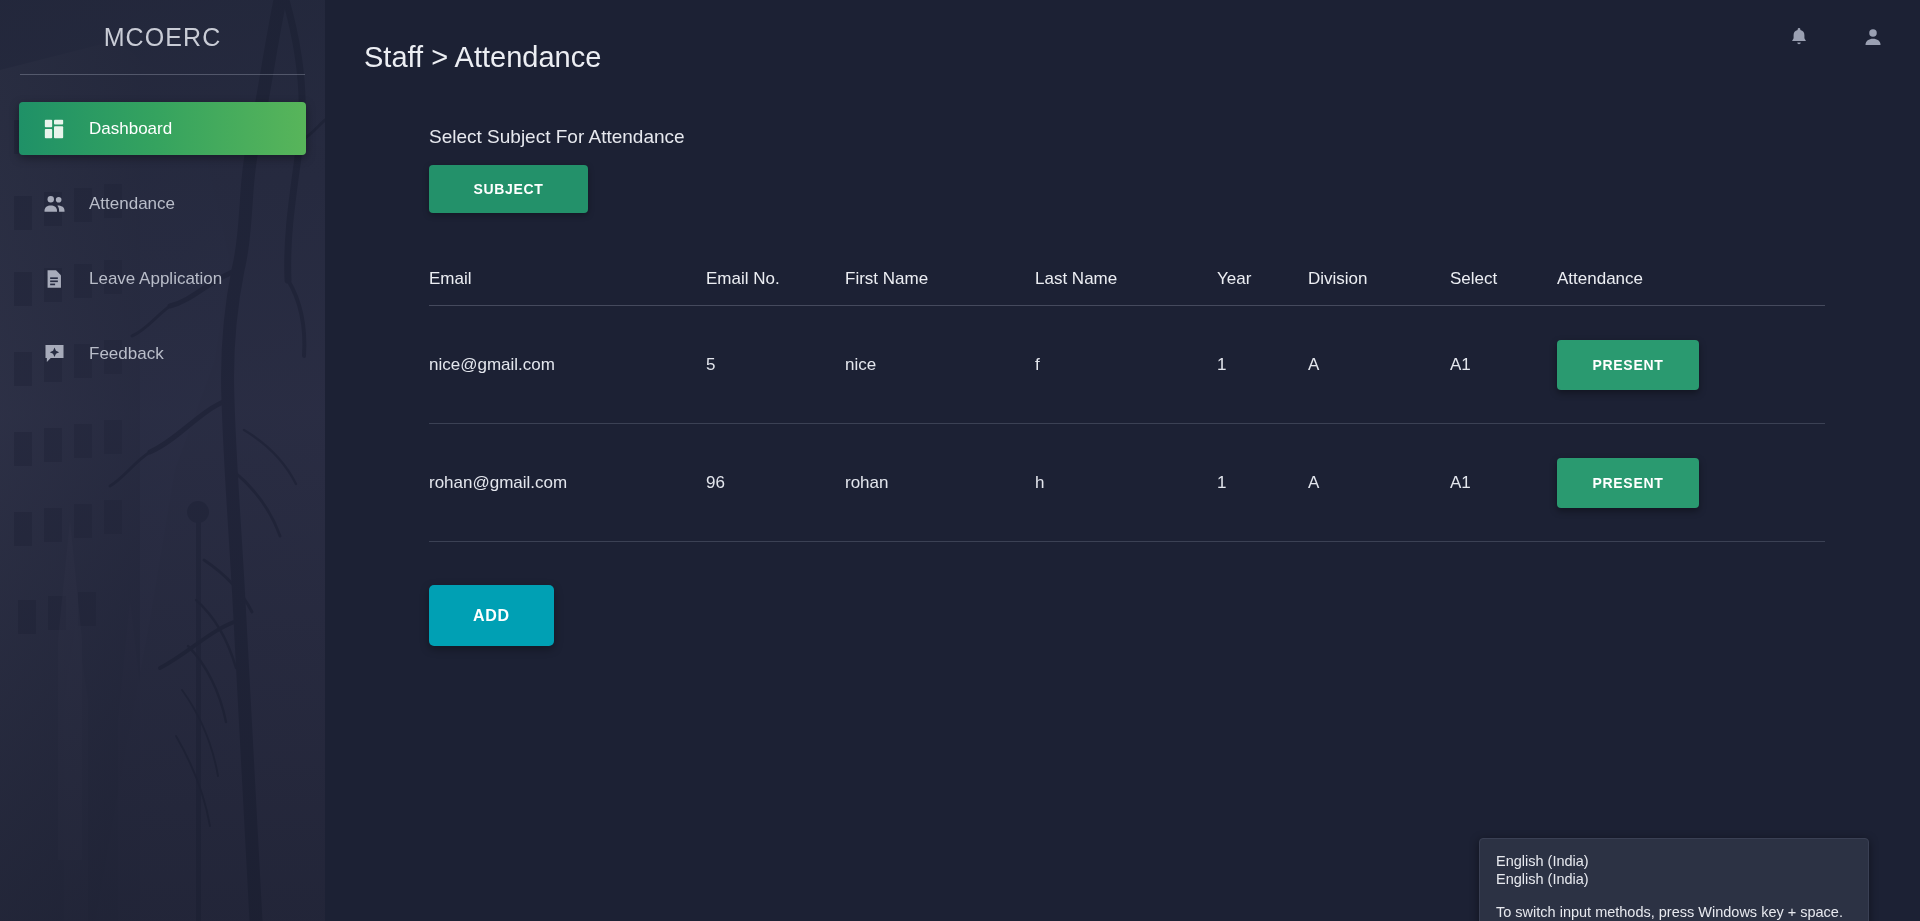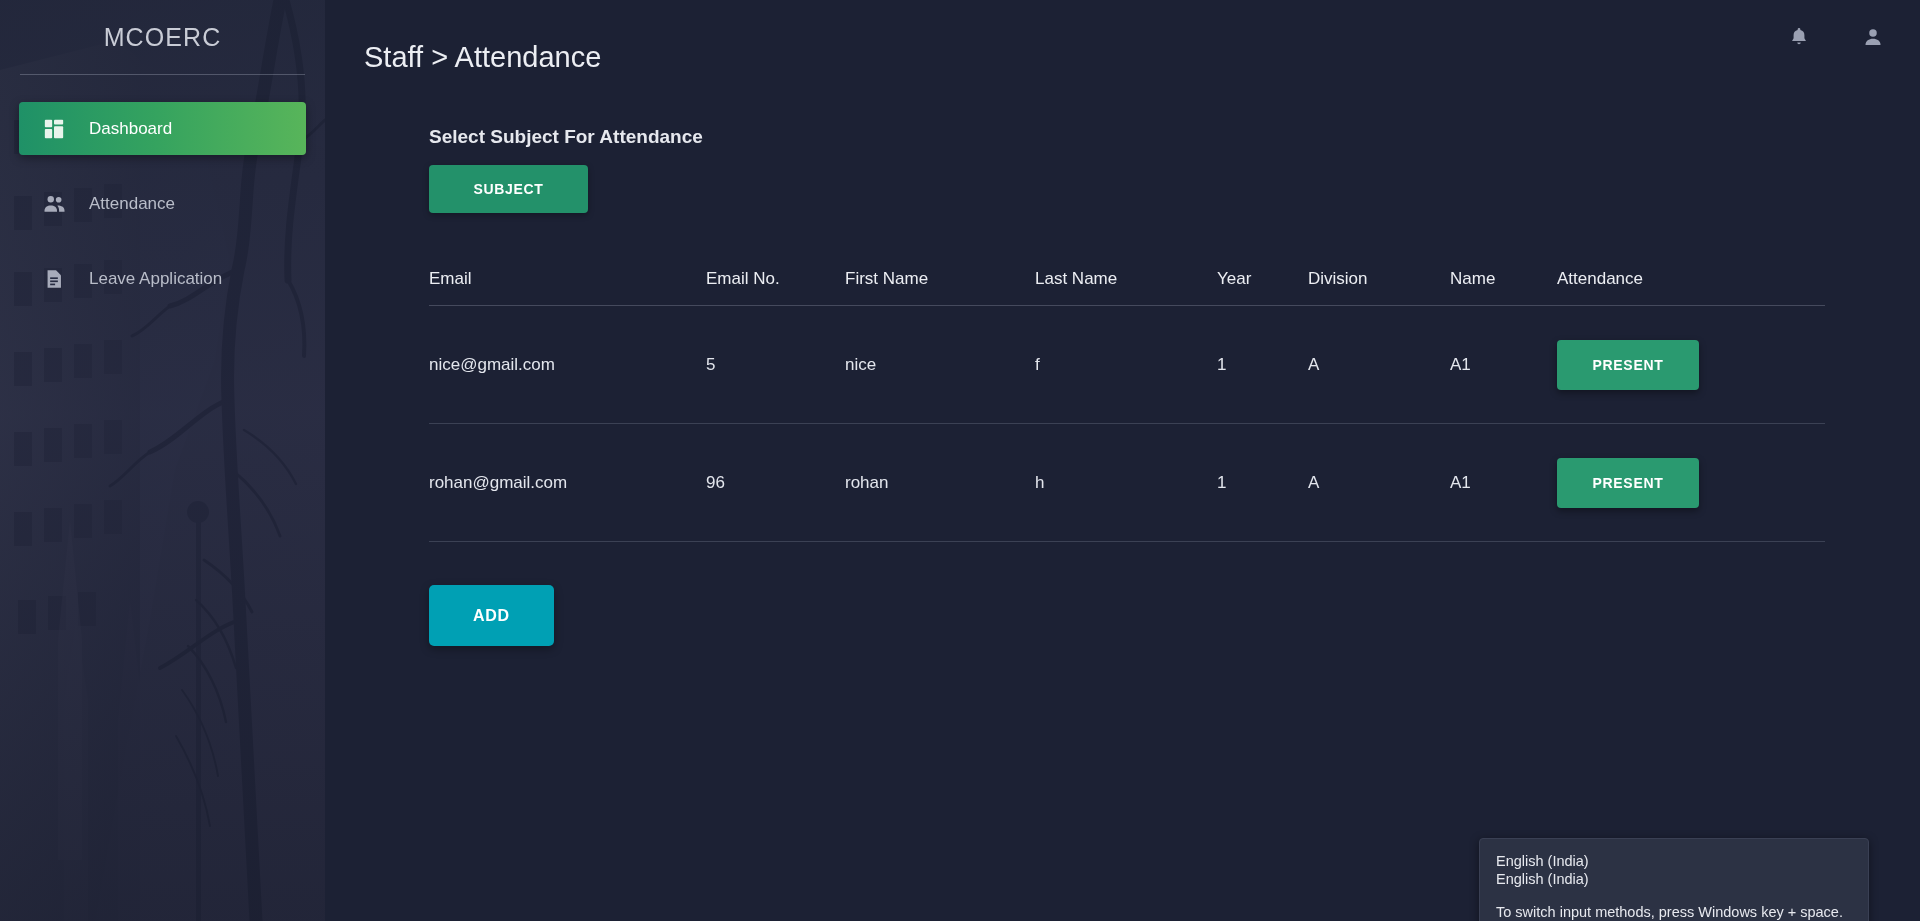--- a/index.html
+++ b/index.html
@@ -140,21 +140,21 @@
 
   .panel {
     position: absolute;
     left: 104px; top: 126px;
     width: 1400px;
   }
 
   .section-label {
     font-size: 19px;
     color: #e6e8ee;
-    font-weight: 700;
+    font-weight: 400;
     margin-bottom: 17px;
   }
 
   .btn {
     border: none;
     outline: none;
     cursor: pointer;
     color: #ffffff;
     font-family: "Liberation Sans", sans-serif;
     letter-spacing: .7px;
@@ -381,20 +381,29 @@
             <svg width="22" height="22" viewBox="0 0 24 24">
                 <path d="M5 2.5h9.2L19.6 8v13.5H5z"></path>
                 <rect x="7.8" y="10.2" width="8.4" height="1.8" fill="#272c42"></rect>
                 <rect x="7.8" y="13.6" width="8.4" height="1.8" fill="#272c42"></rect>
                 <rect x="7.8" y="17" width="5.4" height="1.8" fill="#272c42"></rect>
               </svg>
           </span>
           <span class="nav-label">Leave Application</span>
         </div>
 
+        <div class="nav-item">
+          <span class="nav-icon">
+            <svg width="23" height="23" viewBox="0 0 24 24">
+                <path d="M2.6 3.2h18.8v13.4H8.1L4 20.8v-4.2H2.6z"></path>
+                <path d="M12 5.8l1.5 3.4 3.4 1.5-3.4 1.5L12 15.6l-1.5-3.4-3.4-1.5 3.4-1.5z" fill="#272c42"></path>
+              </svg>
+          </span>
+          <span class="nav-label">Feedback</span>
+        </div>
 
       </nav>
     </div>
   </aside>
 
   <header class="topbar">
     <div class="topbar-actions">
       <div class="icon-btn">
         <svg width="22" height="22" viewBox="0 0 24 24">
             <path d="M12 2.2a1.5 1.5 0 0 1 1.5 1.5v.6a5.9 5.9 0 0 1 4.4 5.7v3.4l1.7 2.9H4.4l1.7-2.9V10a5.9 5.9 0 0 1 4.4-5.7v-.6A1.5 1.5 0 0 1 12 2.2z"></path>
@@ -422,21 +431,21 @@
 
       <div class="table">
 
         <div class="table-head">
           <div class="cell c-email">Email</div>
           <div class="cell c-roll">Email No.</div>
           <div class="cell c-first">First Name</div>
           <div class="cell c-last">Last Name</div>
           <div class="cell c-year">Year</div>
           <div class="cell c-div">Division</div>
-          <div class="cell c-batch">Name</div>
+          <div class="cell c-batch">Select</div>
           <div class="cell c-att">Attendance</div>
         </div>
 
         <div class="table-row">
           <div class="cell c-email">nice@gmail.com</div>
           <div class="cell c-roll">5</div>
           <div class="cell c-first">nice</div>
           <div class="cell c-last">f</div>
           <div class="cell c-year">1</div>
           <div class="cell c-div">A</div>

